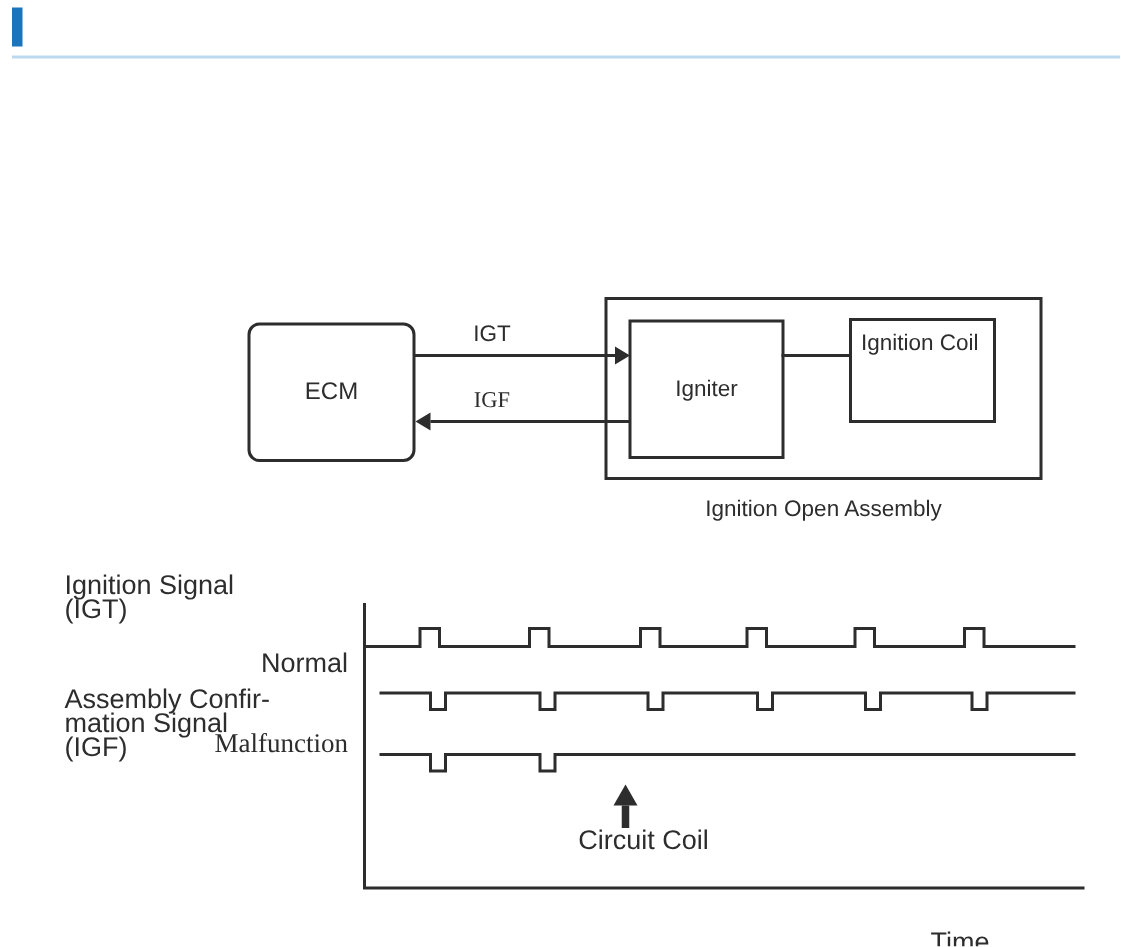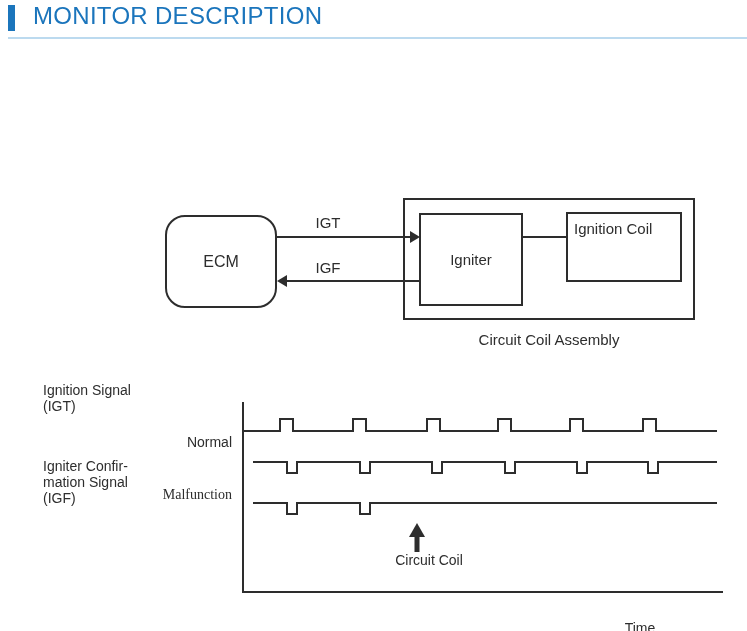--- a/index.html
+++ b/index.html
@@ -18,93 +18,92 @@
   .hd-title{
     position:absolute;left:33px;top:2px;margin:0;
     font-size:24px;font-weight:400;color:var(--accent);letter-spacing:0.3px;white-space:nowrap;
   }
   .hd-rule{position:absolute;left:8px;right:0;top:37px;height:2px;background:var(--rule);}
   
   .box{
     position:absolute;border:2px solid var(--ink);background:#fff;
     display:flex;align-items:center;justify-content:center;font-size:15px;
   }
-  .ecm-box{left:165px;top:215px;width:112px;height:93px;border-radius:20px;font-size:16px;}
+  .ecm-box{left:165px;top:215px;width:112px;height:93px;border-radius:8px;font-size:16px;}
   .assembly-box{position:absolute;left:403px;top:198px;width:292px;height:122px;border:2px solid var(--ink);}
   .igniter-box{left:419px;top:213px;width:104px;height:93px;align-items:center;}
-  .coil-box{left:566px;top:212px;width:116px;height:70px;align-items:flex-start;justify-content:flex-start;padding:6px 0 0 6px;}
+  .coil-box{left:566px;top:212px;width:98px;height:70px;align-items:flex-start;justify-content:flex-start;padding:6px 0 0 6px;}
   .hline{position:absolute;height:2px;background:var(--ink);}
   .igt-line{left:276px;top:236px;width:136px;}
   .igf-line{left:287px;top:280px;width:133px;}
   .conn-line{left:521px;top:236px;width:47px;}
   .arr{position:absolute;width:0;height:0;}
   .arr-right{left:410px;top:231px;border-top:6px solid transparent;border-bottom:6px solid transparent;border-left:10px solid var(--ink);}
   .arr-left{left:277px;top:275px;border-top:6px solid transparent;border-bottom:6px solid transparent;border-right:10px solid var(--ink);}
   .flow-label{position:absolute;width:50px;text-align:center;font-size:15px;}
   .igt-label{left:303px;top:214px;}
-  .igf-label{left:303px;top:259px;}
+  .igf-label{left:303px;top:259px;font-family:Liberation Serif, serif;}
   .assembly-caption{position:absolute;left:403px;top:331px;width:292px;text-align:center;font-size:15px;}
   
   #wf-svg{position:absolute;left:0;top:0;pointer-events:none;}
   .stroke{stroke:var(--ink);stroke-width:2;fill:none;}
   .fillink{fill:var(--ink);}
-  .wf-label{position:absolute;font-size:14px;line-height:16px;color:var(--ink);}
+  .wf-label{position:absolute;font-size:18px;line-height:16px;color:var(--ink);}
   .igt-row-label{left:43px;top:382px;}
   .igf-row-label{left:43px;top:458px;}
   .normal-label{left:132px;top:434px;width:100px;text-align:right;}
   .malfunction-label{left:132px;top:487px;width:100px;text-align:right;font-family:Liberation Serif, serif;}
   .circuit-open-label{left:359px;top:552px;width:140px;text-align:center;}
   .time-label{left:605px;top:600px;width:70px;text-align:center;margin-top:20px;}
 </style>
 </head>
 <body>
 
 <div class="page">
 
   <span class="hd-marker"></span>
-  <h1 class="hd-title">MONITOR DESCRIPTION</h1>
   <div class="hd-rule"></div>
 
   <section>
     <div class="assembly-box"></div>
     <div class="box ecm-box">
       <span>ECM</span>
     </div>
     <div class="box igniter-box">
       <span>Igniter</span>
     </div>
     <div class="box coil-box">
       <span>Ignition Coil</span>
     </div>
     <div class="hline igt-line"></div>
     <span class="arr arr-right"></span>
     <div class="hline igf-line"></div>
     <span class="arr arr-left"></span>
     <div class="hline conn-line"></div>
     <div class="flow-label igt-label">IGT</div>
     <div class="flow-label igf-label">IGF</div>
-    <div class="assembly-caption">Circuit Coil Assembly</div>
+    <div class="assembly-caption">Ignition Open Assembly</div>
   </section>
 
   <section>
     <svg id="wf-svg" width="747" height="631" viewBox="0 0 747 631">
       <path id="axis-path" class="stroke" d="M 243 402 L 243 592 L 723 592"></path>
       <path id="igt-path" class="stroke" d="M 243 431 L 280 431 l 0 -12 l 13 0 l 0 12 L 353 431 l 0 -12 l 13 0 l 0 12 L 427 431 l 0 -12 l 13 0 l 0 12 L 498 431 l 0 -12 l 13 0 l 0 12 L 570 431 l 0 -12 l 13 0 l 0 12 L 643 431 l 0 -12 l 13 0 l 0 12 L 717 431"></path>
       <path id="normal-path" class="stroke" d="M 253 462 L 287 462 l 0 11 l 10 0 l 0 -11 L 360 462 l 0 11 l 10 0 l 0 -11 L 432 462 l 0 11 l 10 0 l 0 -11 L 505 462 l 0 11 l 10 0 l 0 -11 L 577 462 l 0 11 l 10 0 l 0 -11 L 648 462 l 0 11 l 10 0 l 0 -11 L 717 462"></path>
       <path id="malf-path" class="stroke" d="M 253 503 L 287 503 l 0 11 l 10 0 l 0 -11 L 360 503 l 0 11 l 10 0 l 0 -11 L 717 503"></path>
       <polygon id="co-arrow-head" class="fillink" points="417,523 409,537 425,537"></polygon>
       <rect id="co-arrow-stem" class="fillink" x="414.5" y="537" width="5" height="15"></rect>
     </svg>
 
     <div class="wf-label igt-row-label">
       <div>Ignition Signal</div>
       <div>(IGT)</div>
     </div>
     <div class="wf-label igf-row-label">
-      <div>Igniter Confir-</div>
+      <div>Assembly Confir-</div>
       <div>mation Signal</div>
       <div>(IGF)</div>
     </div>
     <div class="wf-label normal-label">Normal</div>
     <div class="wf-label malfunction-label">Malfunction</div>
     <div class="wf-label circuit-open-label">Circuit Coil</div>
     <div class="wf-label time-label">Time</div>
   </section>
 
 </div>

